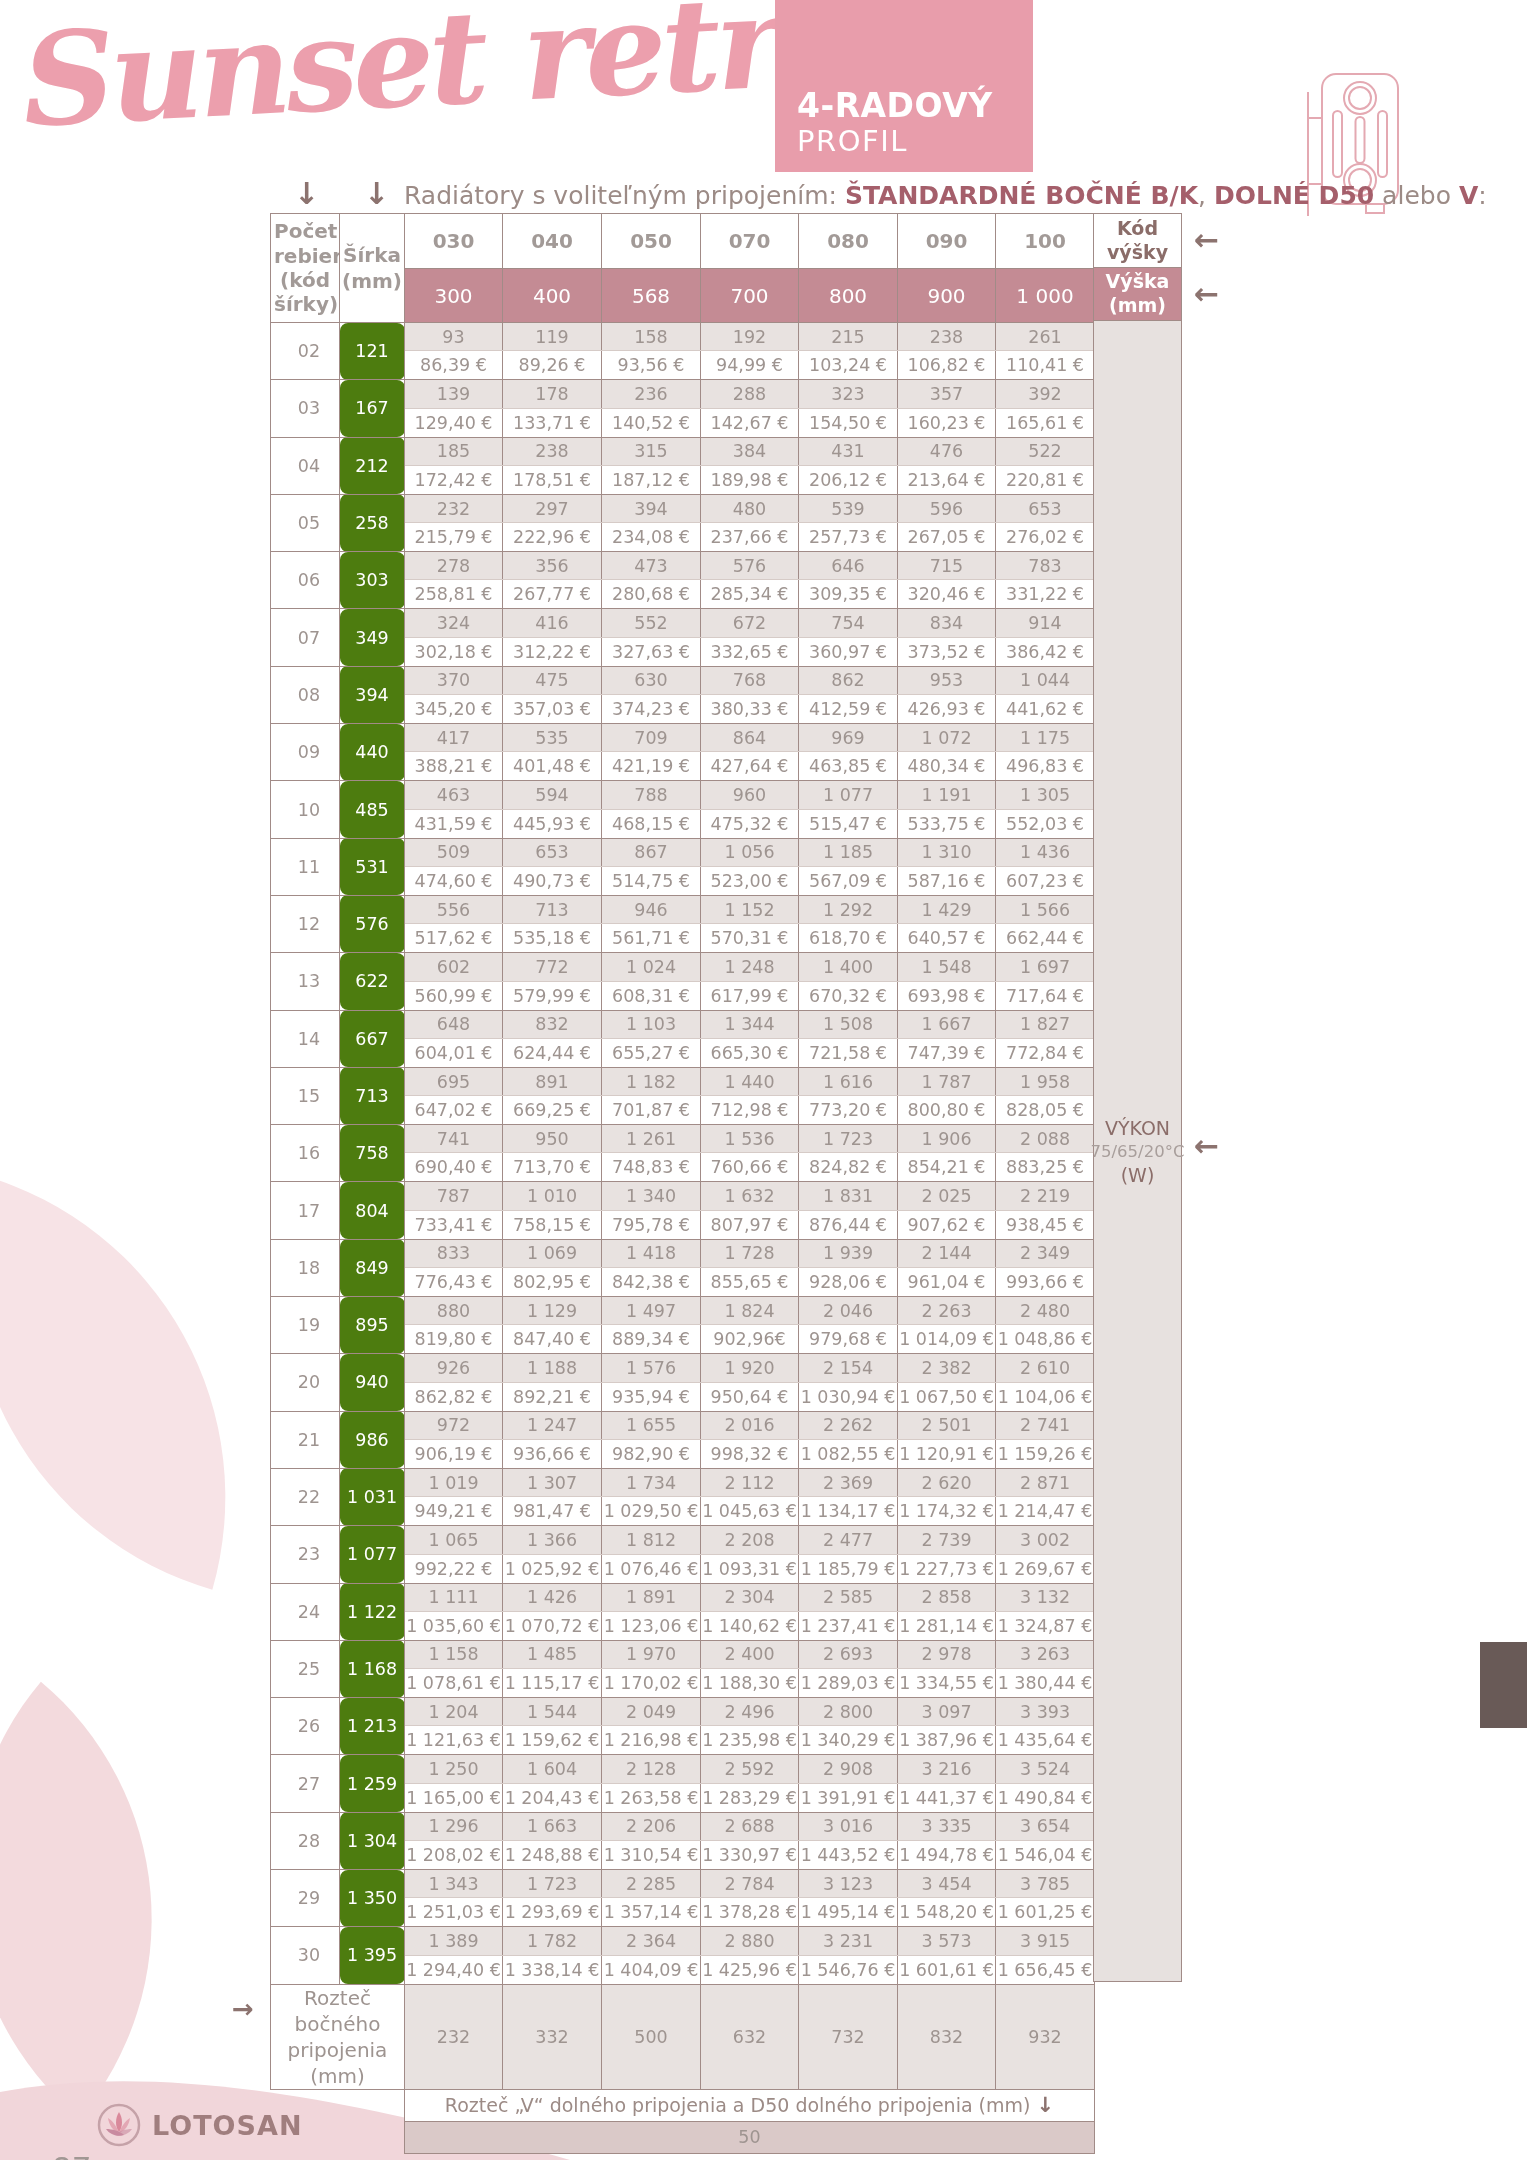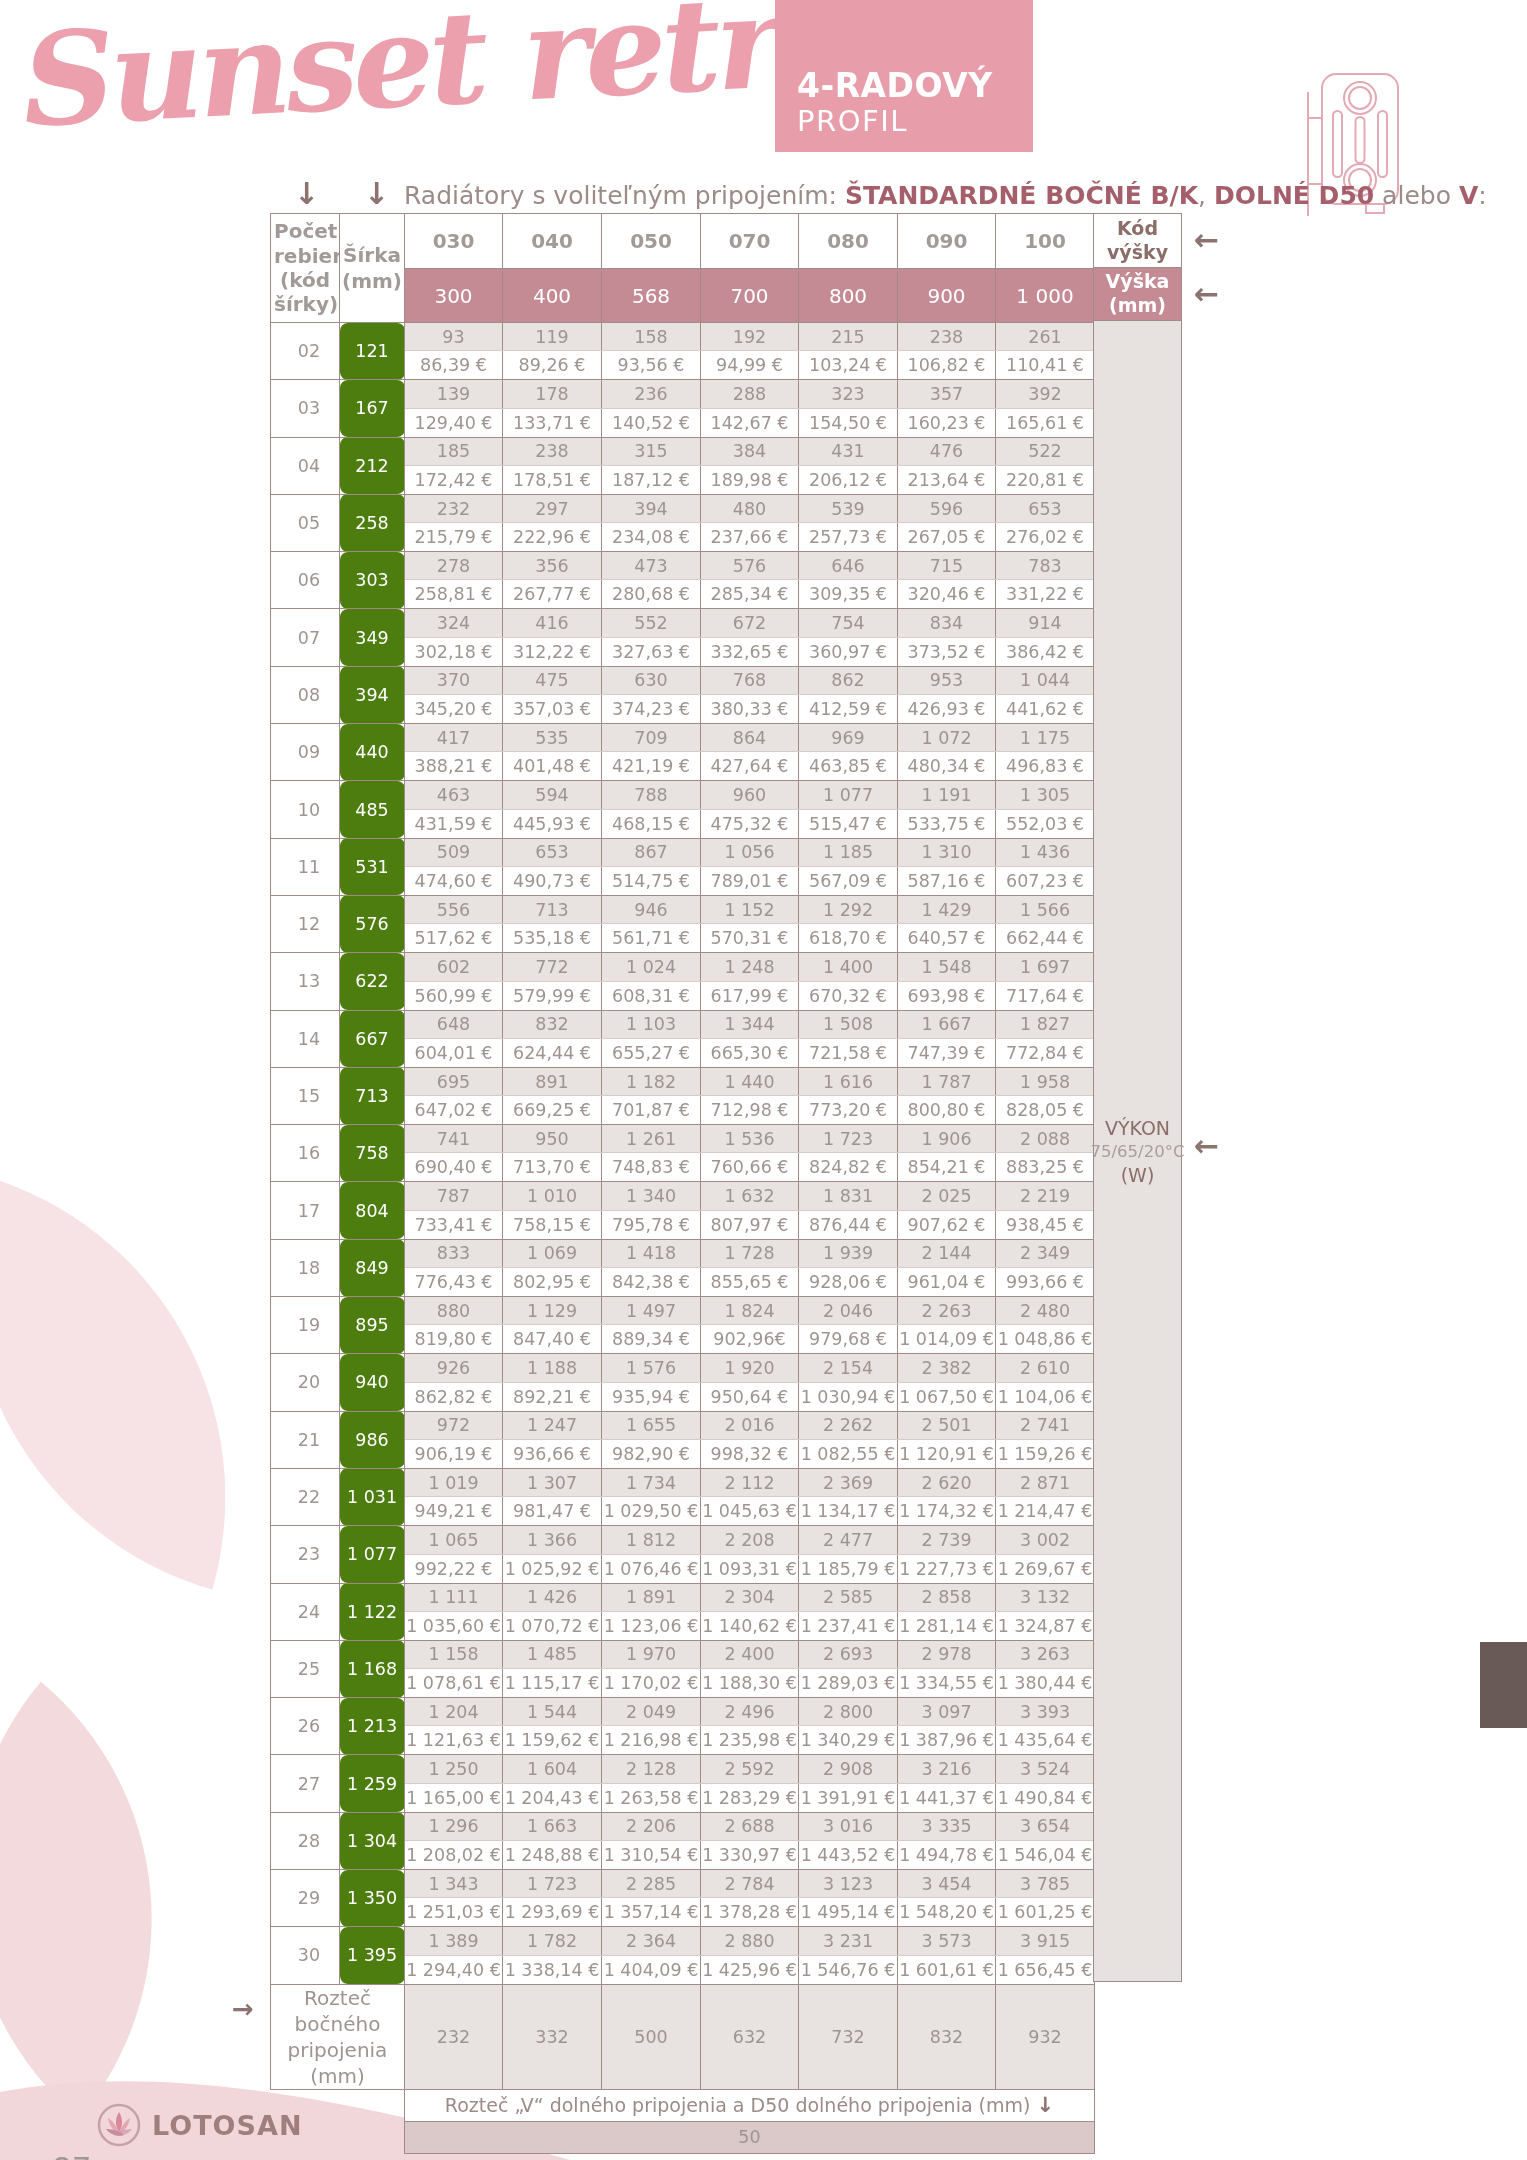--- a/index.html
+++ b/index.html
@@ -11,21 +11,21 @@
   .petal-1{left:-70px;top:1215px;width:335px;height:335px;transform:rotate(16deg);}
   .petal-2{left:-95px;top:1745px;width:310px;height:310px;transform:rotate(40deg);background:#f3dadd;}
   .swoosh{position:absolute;left:0;top:2078px;z-index:0;}
 
   
   .script-title{position:absolute;left:22px;top:-16px;z-index:1;
     font-family:"DejaVu Serif",serif;font-style:italic;font-weight:bold;
     font-size:128px;color:#ec9fad;letter-spacing:-5px;transform:rotate(-3deg);white-space:nowrap;}
 
   
-  .badge{position:absolute;left:775px;top:0;width:258px;height:152px;background:#e89dab;z-index:1;
+  .badge{position:absolute;left:775px;top:0;width:258px;height:172px;background:#e89dab;z-index:1;
     color:#fff;display:flex;flex-direction:column;justify-content:flex-end;
     padding:0 0 14px 22px;box-sizing:border-box;}
   .badge .l1{font-size:33px;font-weight:bold;letter-spacing:.5px;line-height:1.15;}
   .badge .l2{font-size:29px;letter-spacing:1.5px;line-height:1.15;}
 
   
   .radiator{position:absolute;left:1300px;top:66px;z-index:1;}
 
   
   .subtitle{position:absolute;left:404px;top:181px;z-index:2;font-size:25px;color:#9c8b86;white-space:nowrap;}
@@ -351,21 +351,21 @@
           <td class="watt">867</td>
           <td class="watt">1 056</td>
           <td class="watt">1 185</td>
           <td class="watt">1 310</td>
           <td class="watt">1 436</td>
         </tr>
     <tr class="p-row">
           <td class="price">474,60 €</td>
           <td class="price">490,73 €</td>
           <td class="price">514,75 €</td>
-          <td class="price">789,01 €</td>
+          <td class="price">523,00 €</td>
           <td class="price">567,09 €</td>
           <td class="price">587,16 €</td>
           <td class="price">607,23 €</td>
         </tr>
 
     <tr class="w-row">
       <td class="code" rowspan="2">12</td>
       <td class="widthcell" rowspan="2">576</td>
     <td class="watt">556</td>
           <td class="watt">713</td>

